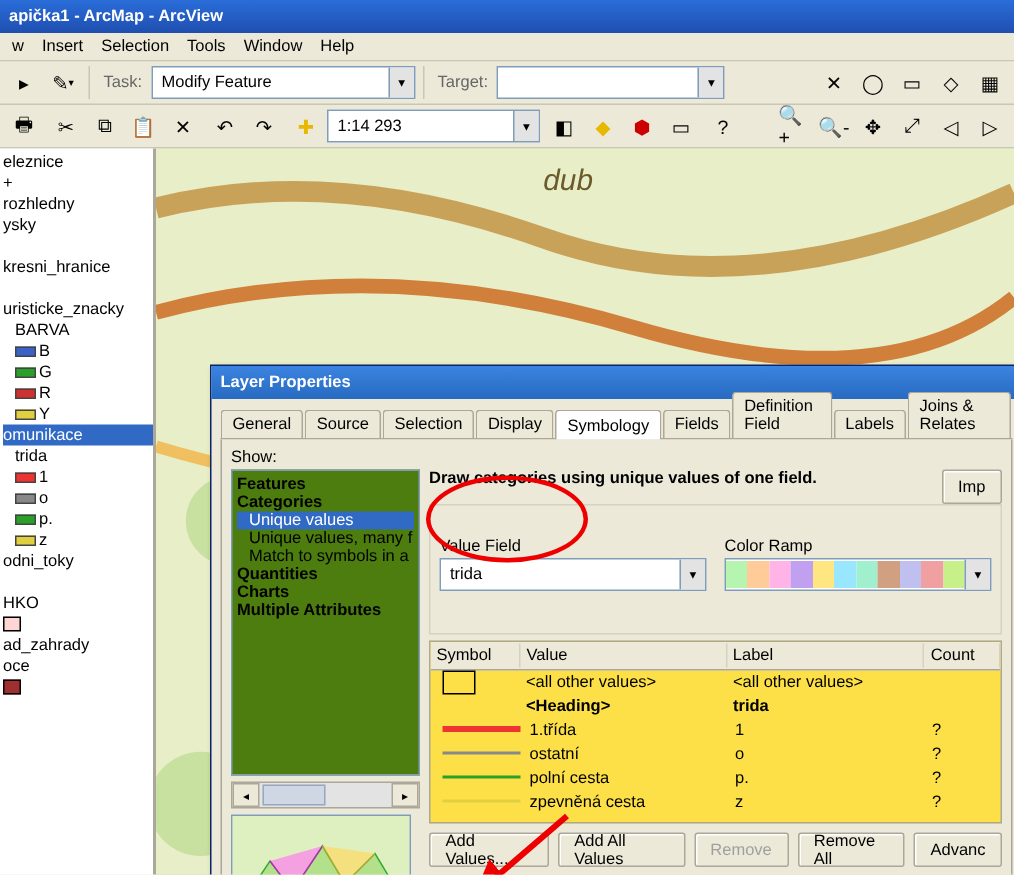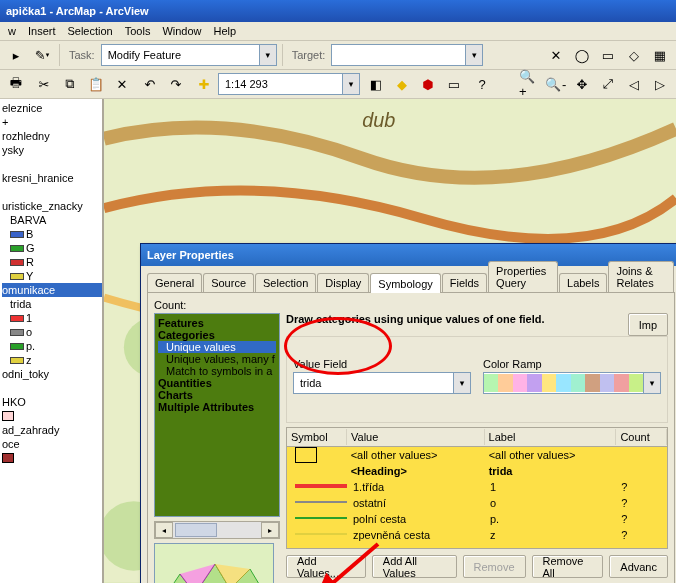--- a/index.html
+++ b/index.html
@@ -248,26 +248,26 @@
       <span>Layer Properties</span>
     </div>
     <div class="dlgbody">
       <div class="tabs" id="tabs">
           <div class="tab">General</div>
           <div class="tab">Source</div>
           <div class="tab">Selection</div>
           <div class="tab">Display</div>
           <div class="tab active">Symbology</div>
           <div class="tab">Fields</div>
-          <div class="tab">Properties Query</div>
+          <div class="tab">Definition Field</div>
           <div class="tab">Labels</div>
           <div class="tab">Joins &amp; Relates</div>
         </div>
       <div class="tabcontent">
-        <div class="showlbl">Count:</div>
+        <div class="showlbl">Show:</div>
         <div class="showrow">
           <div>
             <div class="showlist" id="showlist">
                 <div class="bold ">Features</div>
                 <div class="bold ">Categories</div>
                 <div class="i1 hl">Unique values</div>
                 <div class="i1 ">Unique values, many f</div>
                 <div class="i1 ">Match to symbols in a</div>
                 <div class="bold ">Quantities</div>
                 <div class="bold ">Charts</div>

